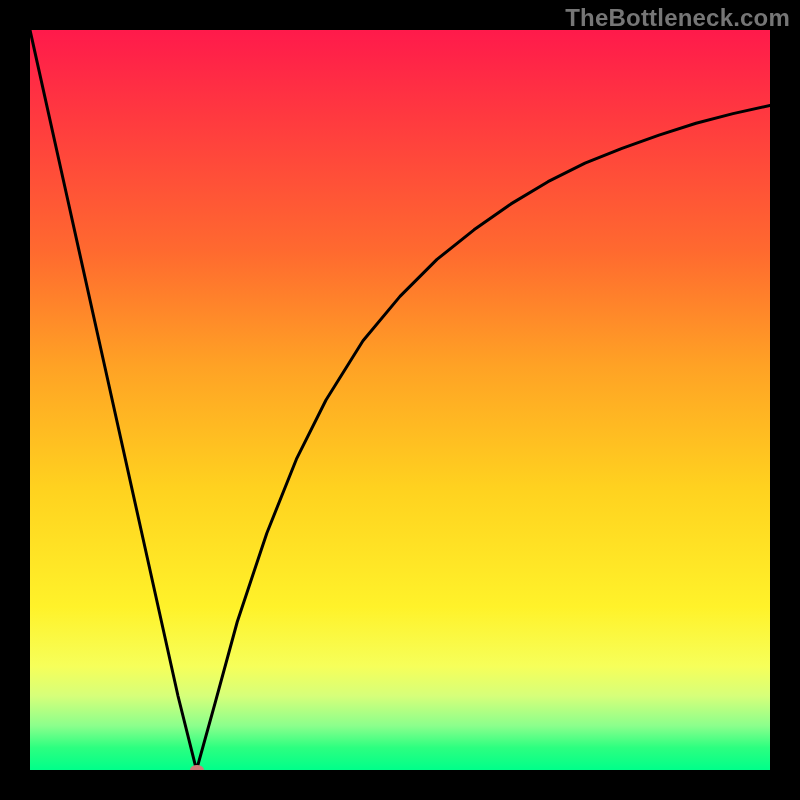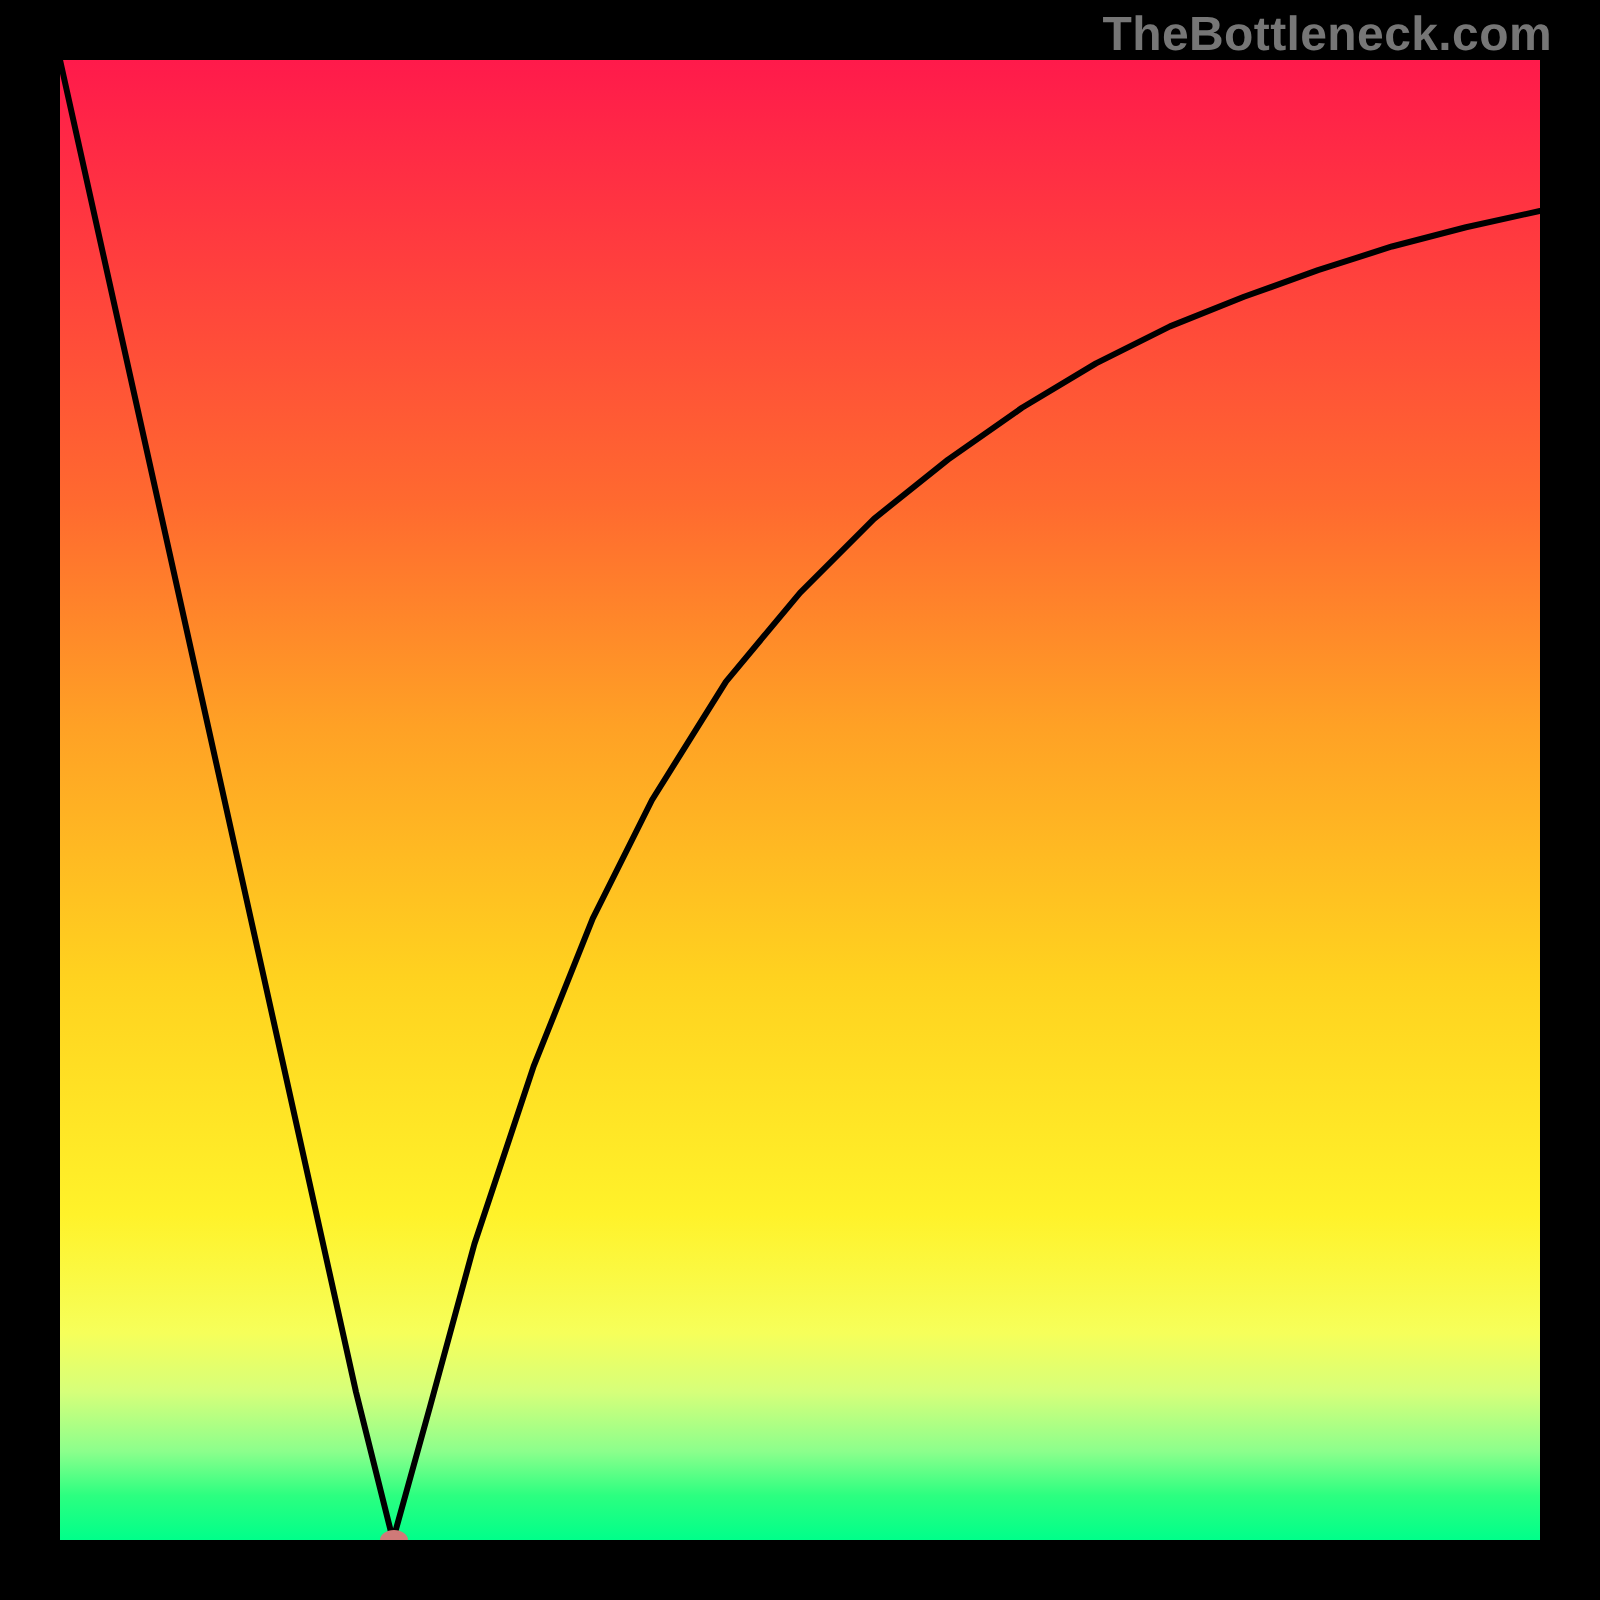--- a/index.html
+++ b/index.html
@@ -6,21 +6,21 @@
   html, body { width: 800px; height: 800px; overflow: hidden; background: #fff; }
   .stage {
     position: relative;
     width: 800px;
     height: 800px;
     background: #000;
   }
   .watermark {
     position: absolute;
     top: 4px;
-    right: 24px;
+    right: 10px;
     font-family: Arial, Helvetica, sans-serif;
     font-size: 24px;
     font-weight: 600;
     color: #767676;
     letter-spacing: 0.2px;
     z-index: 5;
   }
   .plot {
     position: absolute;
     left: 30px;

